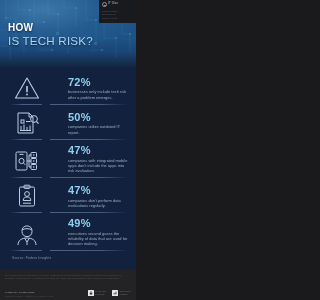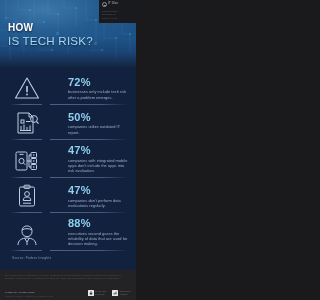--- a/index.html
+++ b/index.html
@@ -437,21 +437,21 @@
             <path d="M9 8.5 C9 4.6 11 3 14 3 C17 3 19 4.6 19 8.5 C19 11.6 17 13.6 14 13.6
                      C11 13.6 9 11.6 9 8.5 Z"></path>
             <path d="M9.2 7 C10.6 5.2 17.4 5.2 18.8 7"></path>
             <path d="M5 22 C5 17.4 8.6 15 14 15 C19.4 15 23 17.4 23 22"></path>
             <path d="M11.6 15.2 L14 19 L16.4 15.2"></path>
             <path d="M14 19 L14 22"></path>
           </g>
         </svg>
       </div>
       <div class="text-cell">
-        <div class="pct">88%</div>
+        <div class="pct">49%</div>
         <div class="desc">executives second guess the reliability of data that are used for decision making.</div>
       </div>
     </div>
 
     <div class="divider">
       <span class="seg1"></span>
       <span class="seg2"></span>
     </div>
 
     <div class="source">Source: Forbes Insights</div>

